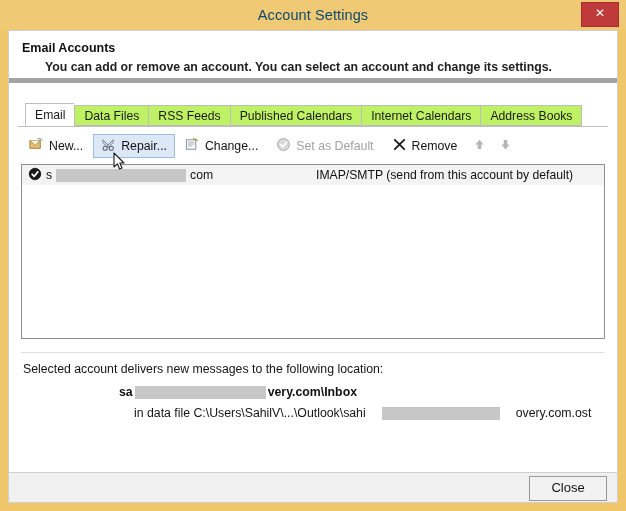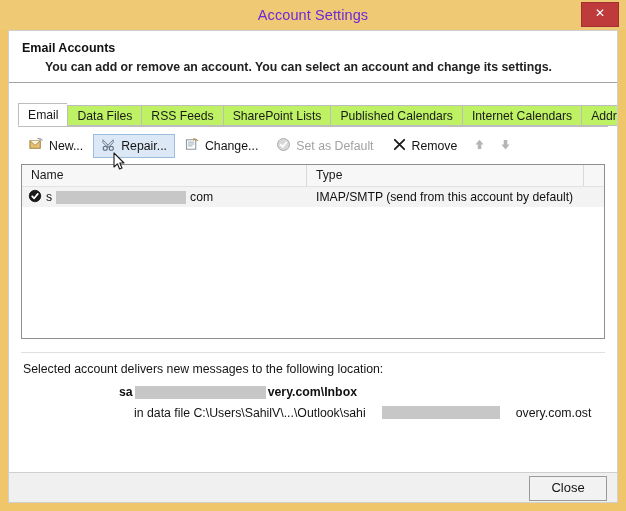--- a/index.html
+++ b/index.html
@@ -27,21 +27,21 @@
     left: 0; top: 0;
     width: 626px;
     height: 30px;
     background: #f0c975;
     display: flex;
     align-items: center;
     justify-content: center;
   }
   .titlebar-text {
     font-size: 14.5px;
-    color: #6d28d9;
+    color: #0c4a6e;
     letter-spacing: 0.1px;
   }
   .close-x {
     position: absolute;
     right: 7px;
     top: 2px;
     width: 36px;
     height: 23px;
     background: #bf3b3b;
     border: 1px solid #a23030;
@@ -65,21 +65,21 @@
     box-sizing: border-box;
     overflow: hidden;
   }
 
   .header-block {
     position: absolute;
     left: 0; top: 0;
     width: 608px;
     height: 52px;
     background: #ffffff;
-    border-bottom: 1px solid #a3a3a3;
+    border-bottom: 5px solid #a3a3a3;
     box-sizing: border-box;
   }
   .header-title {
     position: absolute;
     left: 13px;
     top: 10px;
     font-size: 12.5px;
     font-weight: bold;
     color: #111111;
   }
@@ -115,20 +115,21 @@
     cursor: default;
   }
   .tab:last-child { border-right: 1px solid #bdbdbd; }
   .tab.active {
     background: #ffffff;
     height: 23px;
     line-height: 22px;
     border-bottom: 1px solid #ffffff;
     position: relative;
     z-index: 3;
+    margin-left: 7px;
   }
   .tab-underline {
     position: absolute;
     left: 9px;
     top: 95px;
     width: 590px;
     height: 1px;
     background: #bdbdbd;
   }
 
@@ -258,21 +259,21 @@
     align-items: center;
     gap: 2px;
   }
   .info-line3 {
     position: absolute;
     left: 110px;
     top: 375px;
     font-size: 12.3px;
     color: #151515;
     display: flex;
-    align-items: flex-start;
+    align-items: flex-end;
     gap: 16px;
     padding-left: 15px;
   }
 
   
   .footer {
     position: absolute;
     left: 8px;
     top: 473px;
     width: 610px;
@@ -324,21 +325,20 @@
 
     <div class="header-block">
       <div class="header-title">Email Accounts</div>
       <div class="header-sub">You can add or remove an account. You can select an account and change its settings.</div>
     </div>
 
     <div class="tabs">
       <div class="tab active">Email</div>
       <div class="tab">Data Files</div>
       <div class="tab">RSS Feeds</div>
-      <div class="tab">SharePoint Lists</div>
       <div class="tab">Published Calendars</div>
       <div class="tab">Internet Calendars</div>
       <div class="tab">Address Books</div>
     </div>
     <div class="tab-underline"></div>
 
     <div class="toolbar">
 
       <div class="tb-btn">
         <span class="ico">
@@ -406,25 +406,20 @@
       <div class="tb-arrow">
         <span class="ico">
           <svg width="13" height="13" viewBox="0 0 16 16">
             <path d="M8 14 L13 8 L10.2 8 L10.2 2.5 L5.8 2.5 L5.8 8 L3 8 Z" fill="#b5b5b5"></path>
           </svg>
         </span>
       </div>
     </div>
 
     <div class="listbox">
-      <div class="lb-head">
-        <div class="lb-th c1">Name</div>
-        <div class="lb-th c2">Type</div>
-        <div class="lb-th c3"></div>
-      </div>
       <div class="lb-row">
         <div class="lb-td c1">
           <span class="ico">
             <svg width="14" height="14" viewBox="0 0 16 16">
               <circle cx="8" cy="8" r="6.6" fill="#17181a" stroke="#000000" stroke-width="0.8"></circle>
               <path d="M4.8 8.3 L7.1 10.6 L11.2 5.6" fill="none" stroke="#ffffff" stroke-width="2" stroke-linecap="round" stroke-linejoin="round"></path>
             </svg>
           </span>
           <span>s</span>
           <span class="redact r1"></span>

